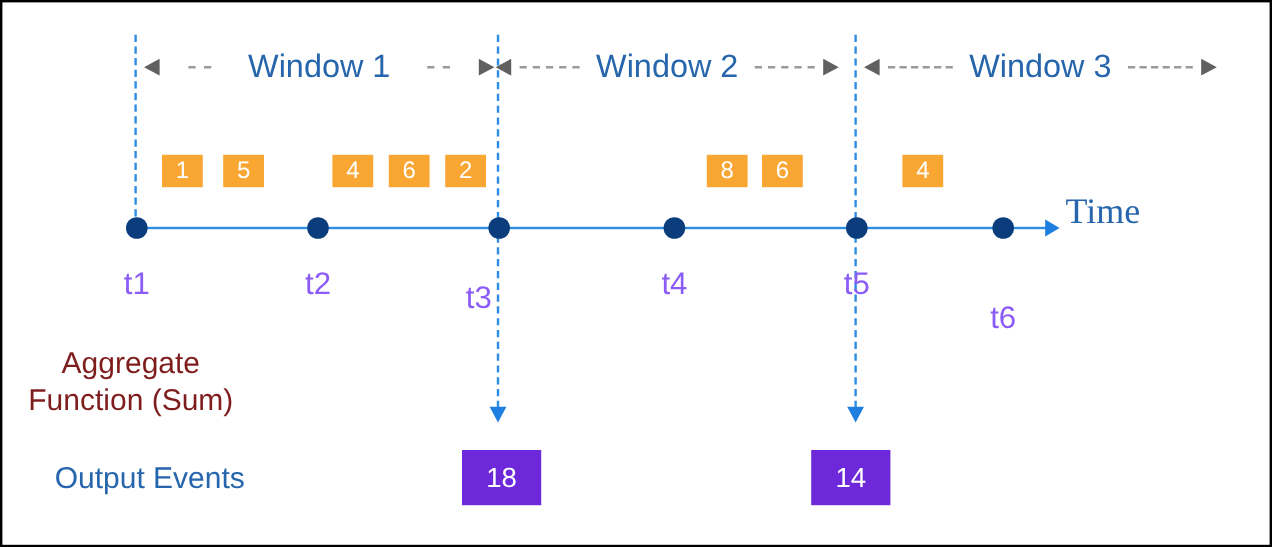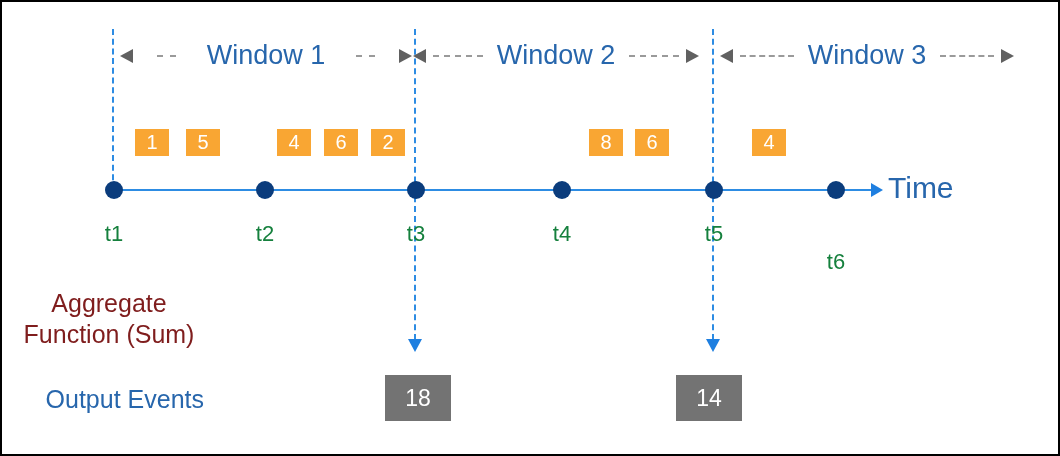--- a/index.html
+++ b/index.html
@@ -39,41 +39,41 @@
   
   .axis-line { position:absolute; left:112px; top:187px; width:758px; height:0; border-top:2px solid #2D8CE3; }
   .axis-arrow { position:absolute; left:869px; top:181px; width:0; height:0;
     border-top:7px solid transparent; border-bottom:7px solid transparent;
     border-left:12px solid #1E7FE0; }
   .dot { position:absolute; top:179px; width:18px; height:18px; border-radius:50%; background:#0B3C7C; }
   .dot-1 { left:103px; } .dot-2 { left:254px; } .dot-3 { left:405px; }
   .dot-4 { left:551px; } .dot-5 { left:703px; } .dot-6 { left:825px; }
 
   .tick { position:absolute; top:219px; width:60px; text-align:center;
-    font-size:22px; font-weight:300; color:#15803d; }
-  .tick-1 { left:82px; } .tick-2 { left:233px; } .tick-3 { left:384px; }
+    font-size:26px; font-weight:300; color:#8b5cf6; }
+  .tick-1 { left:82px; } .tick-2 { left:233px; } .tick-3 { left:367px;margin-top:12px; }
   .tick-4 { left:530px; } .tick-5 { left:682px; } .tick-6 { left:804px;margin-top:28px; }
 
-  .time-label { position:absolute; left:886px; top:169px; font-size:30px; font-weight:300; color:#2766AC; }
+  .time-label { position:absolute; left:886px; top:158px; font-size:30px; font-weight:300; color:#2766AC;font-family:Liberation Serif, serif; }
 
   
   .ev { position:absolute; top:127px; width:34px; height:27px; background:#F9A633;
     color:#fff; font-size:20px; font-weight:300; text-align:center; line-height:27px; }
   .ev-1 { left:133px; } .ev-2 { left:184px; } .ev-3 { left:275px; }
   .ev-4 { left:322px; } .ev-5 { left:369px; } .ev-6 { left:587px; }
   .ev-7 { left:633px; } .ev-8 { left:750px; }
 
   
   .agg-label { position:absolute; left:12px; top:286px; width:190px; text-align:center;
     font-size:25px; font-weight:300; color:#7f1d1d; line-height:31px; }
   .out-label { position:absolute; left:12px; top:383px; width:190px; text-align:right;
     font-size:25px; font-weight:300; color:#2766AC; }
 
   
-  .obox { position:absolute; top:373px; width:66px; height:46px; background:#737373;
+  .obox { position:absolute; top:373px; width:66px; height:46px; background:#6d28d9;
     color:#fff; font-size:23px; font-weight:300; text-align:center; line-height:46px; }
   .obox-1 { left:383px; }
   .obox-2 { left:674px; }
 </style>
 </head>
 <body>
 
 <div class="stage">
 
   <div class="vline vl-t1"></div>

